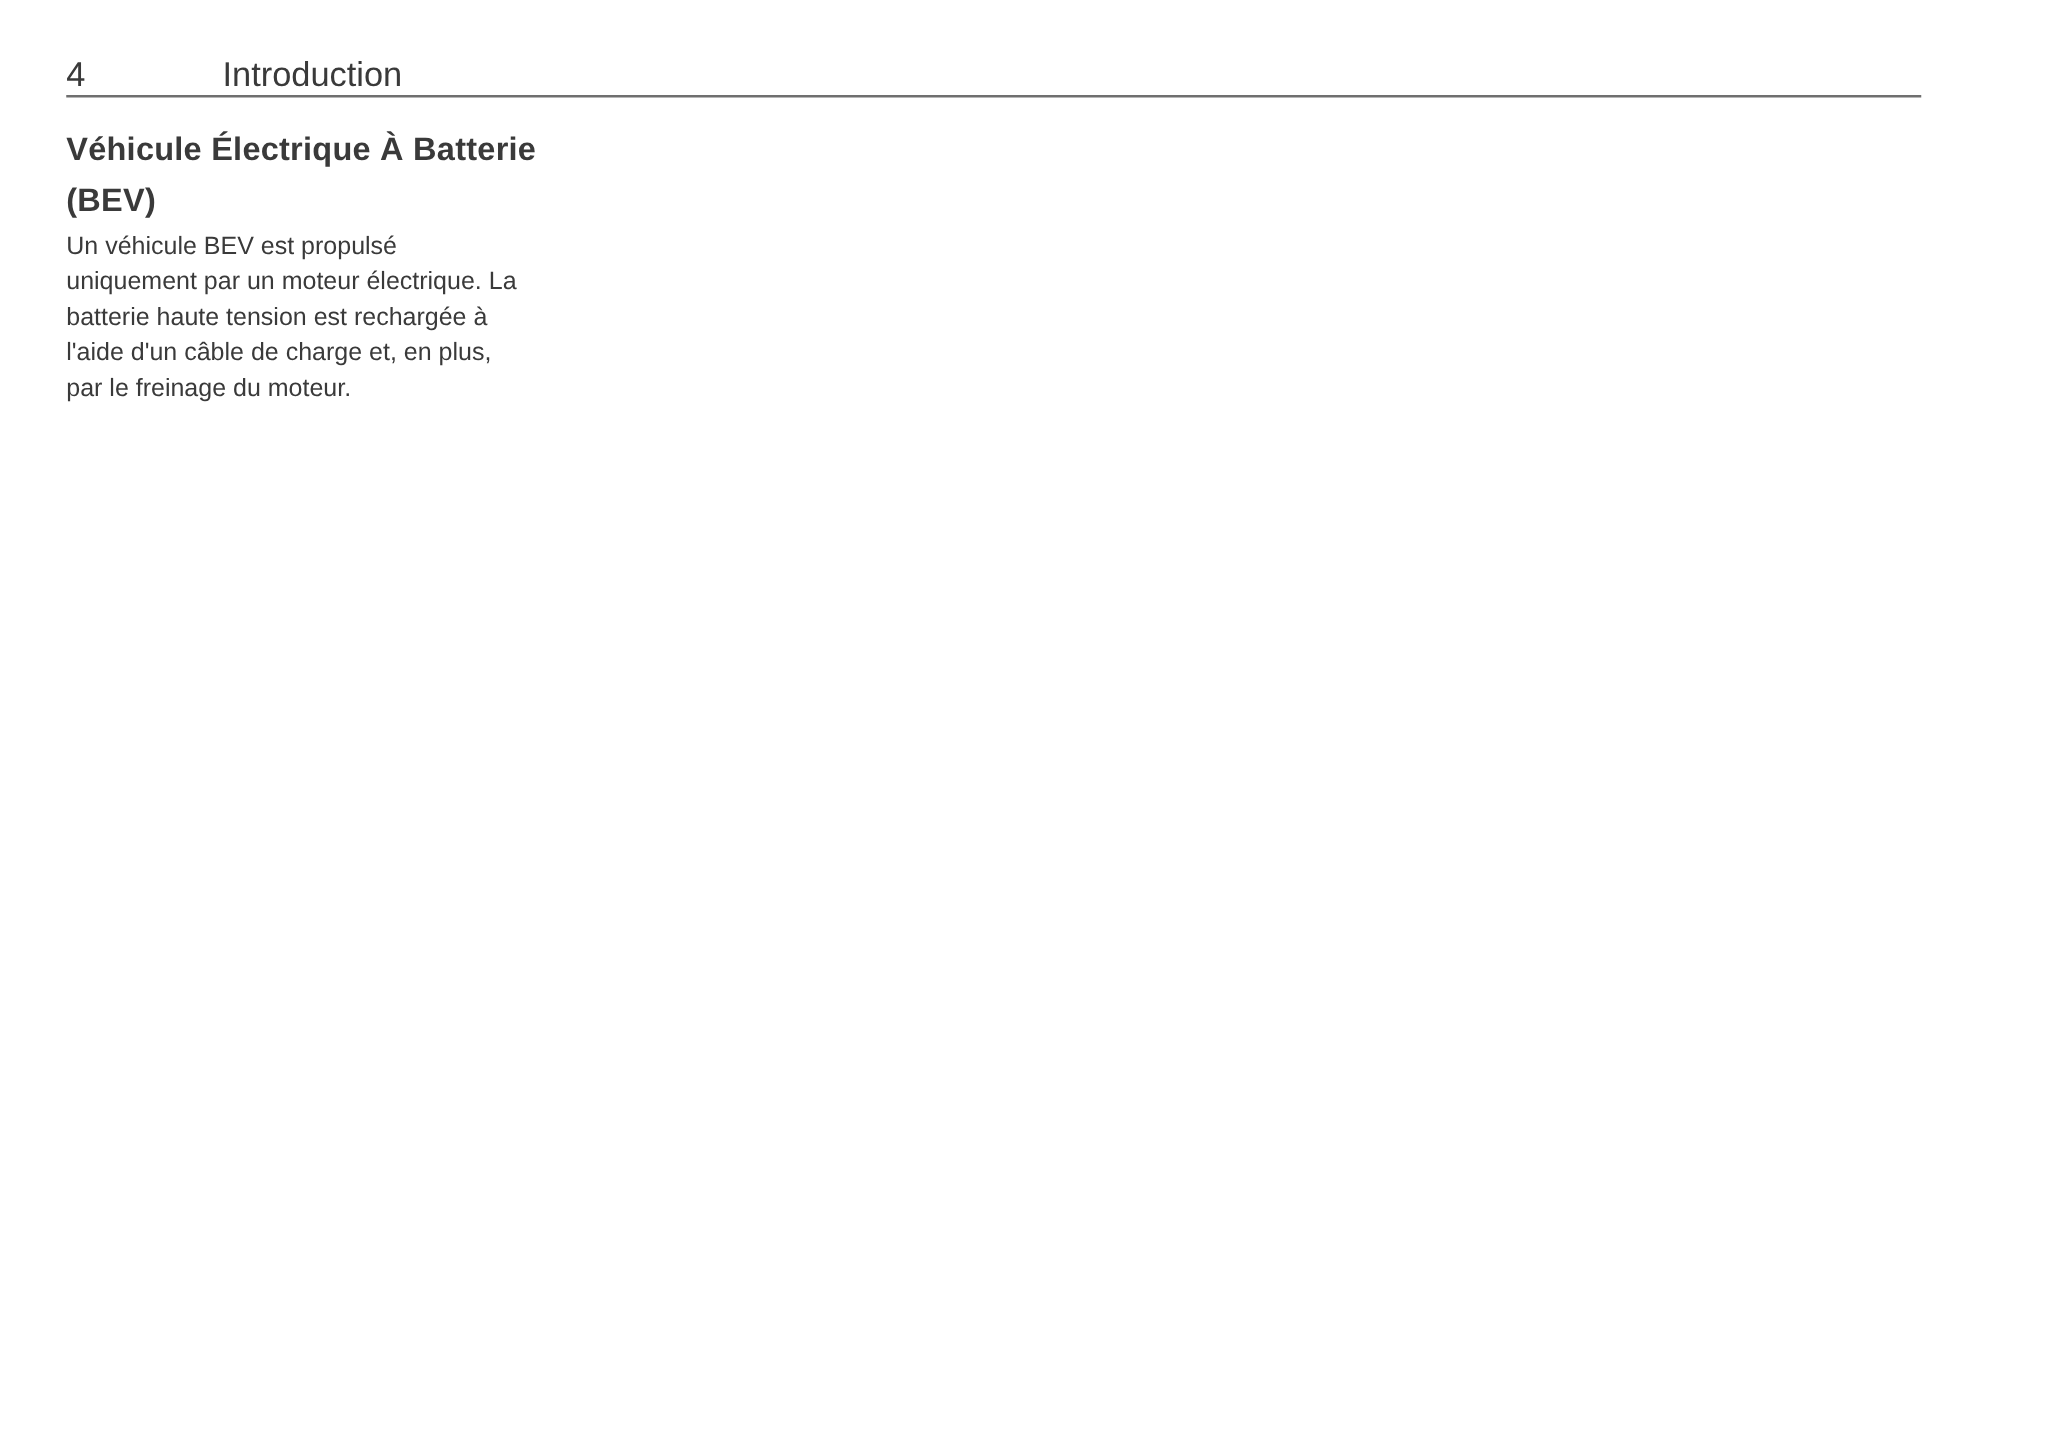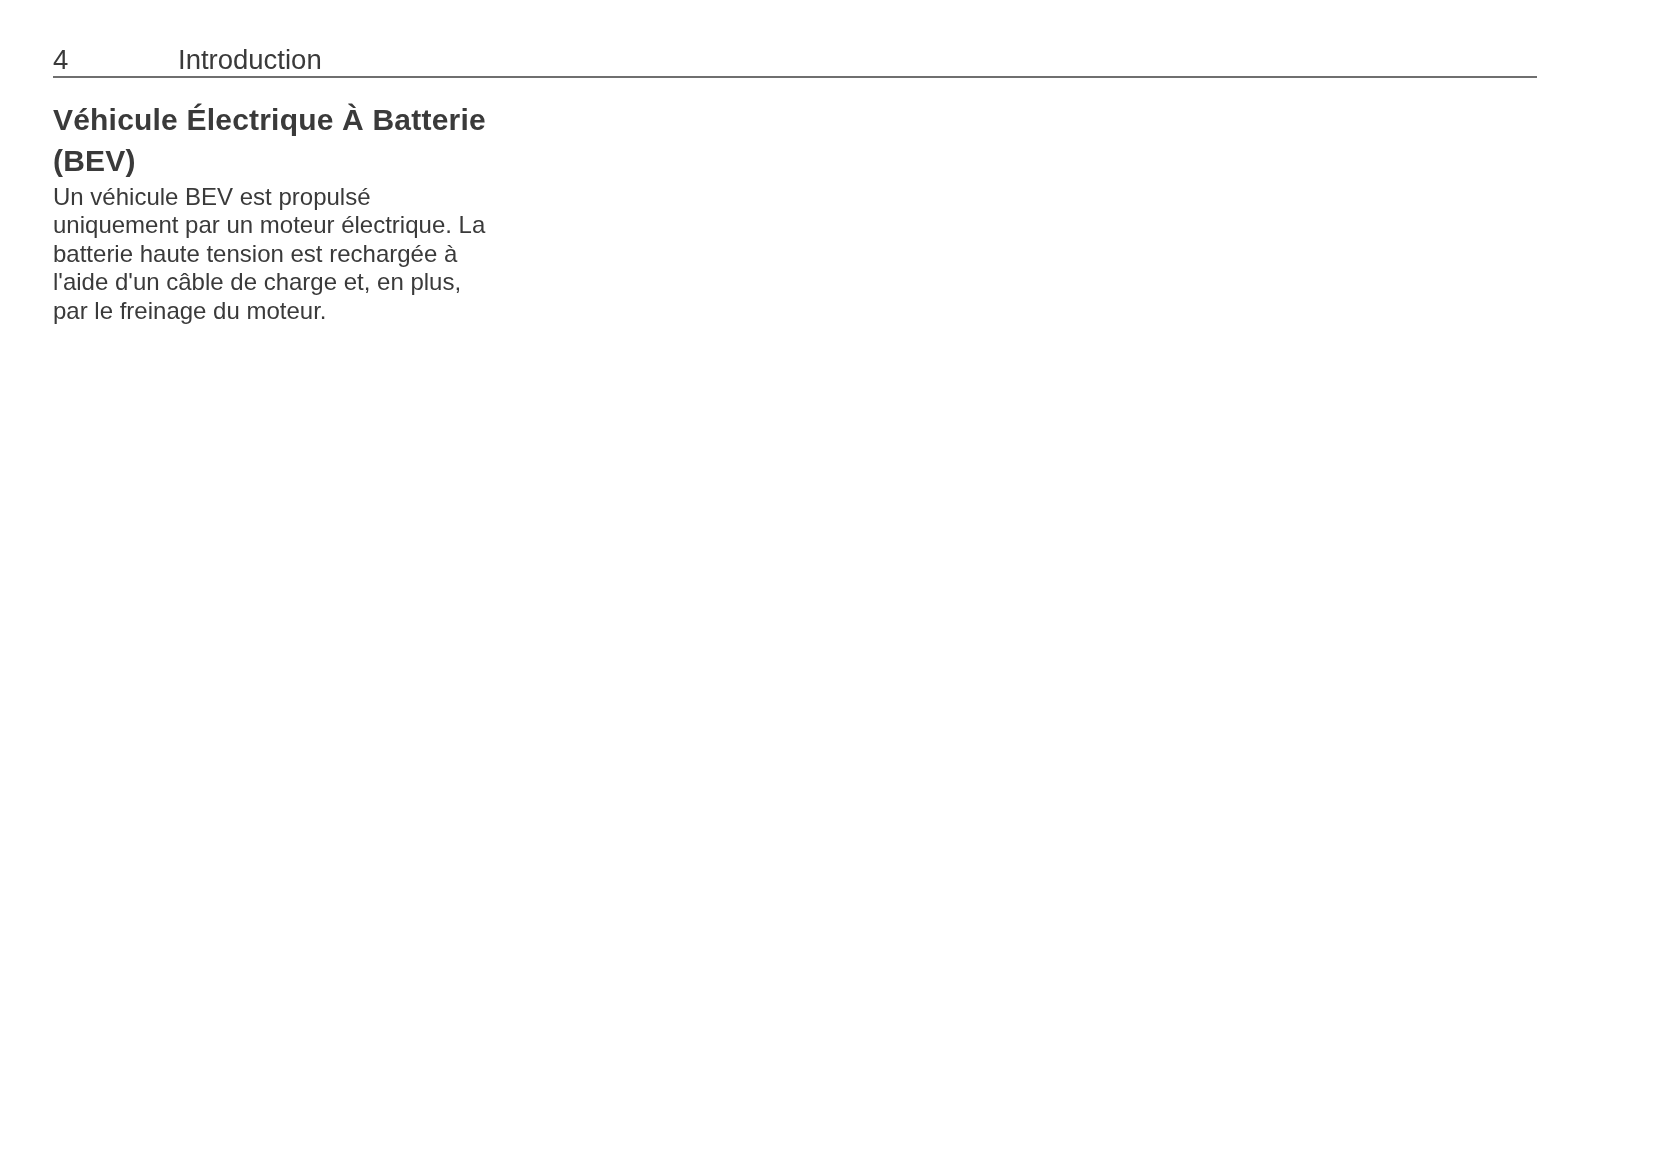--- a/index.html
+++ b/index.html
@@ -36,31 +36,31 @@
     left: 53px;
     width: 1484px;
     height: 2px;
     background: var(--rule-color, #6f6f6f);
     border: none;
   }
   .section-heading {
     position: absolute;
     left: 53px;
     top: 99px;
-    font-size: 30px;
+    font-size: 26px;
     font-weight: bold;
     line-height: 41px;
     white-space: pre-line;
     letter-spacing: 0.2px;
   }
   .body-paragraph {
     position: absolute;
     left: 53px;
     top: 183px;
-    font-size: 24px;
+    font-size: 20px;
     line-height: 28.4px;
     white-space: pre-line;
   }
 </style>
 </head>
 <body>
 
 <header class="running-header">
   <span class="page-number">4</span>
   <span class="chapter-title">Introduction</span>

